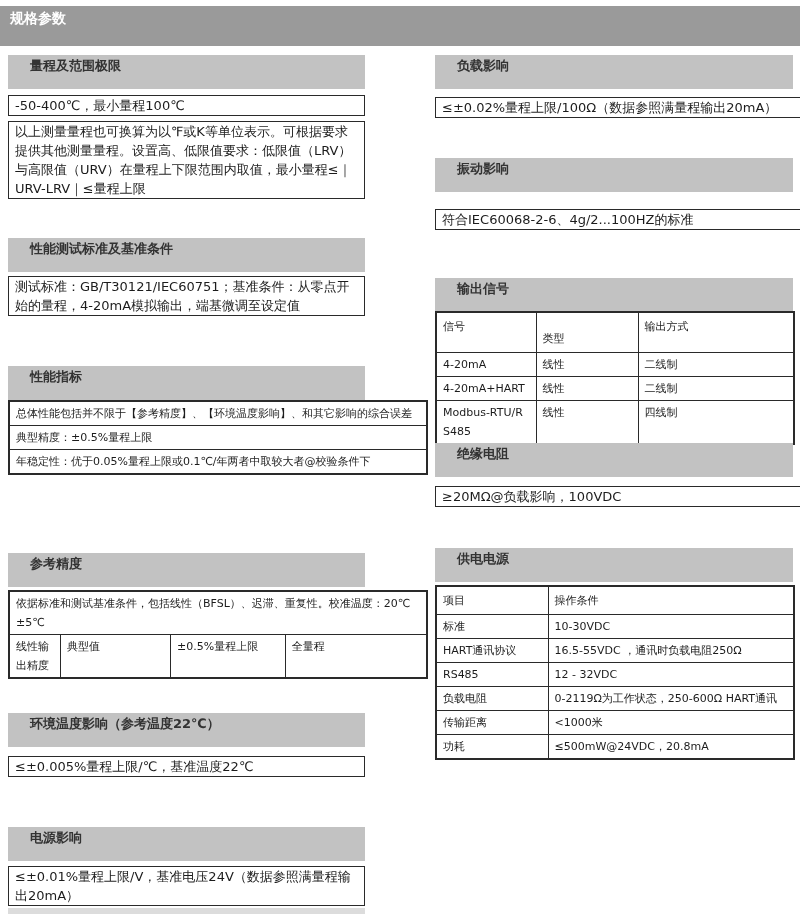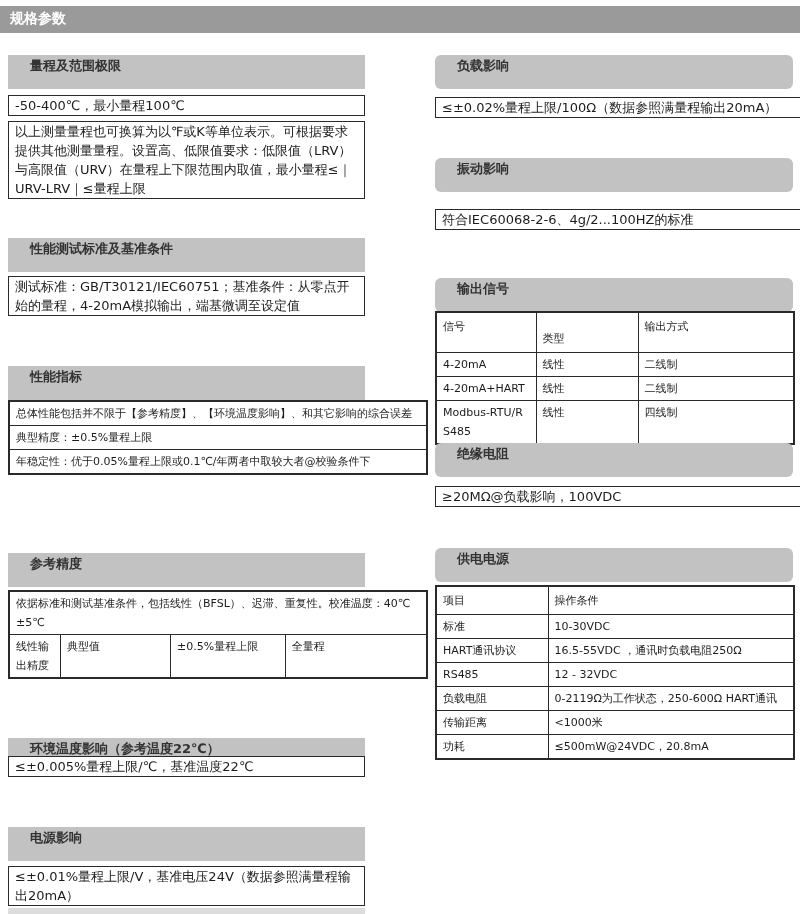--- a/index.html
+++ b/index.html
@@ -2,31 +2,31 @@
 <html><head>
 <meta charset="utf-8">
 <style>
   html,body { margin:0; padding:0; background:#ffffff; }
   .page {
     position:relative; width:800px; height:914px; background:#ffffff;
     font-family:"DejaVu Sans","Liberation Sans",sans-serif;
     font-size:13px; color:#1c1c1c; overflow:hidden;
   }
   .topbar {
-    position:absolute; left:0; top:6px; width:800px; height:27px;
+    position:absolute; left:0; top:6px; width:800px; height:40px;
     background:#9a9a9a; color:#ffffff; font-weight:bold; font-size:14px;
     line-height:25px; padding-left:10px; box-sizing:border-box;
   }
   .bar {
     position:absolute; height:34px; line-height:21px; background:#c2c2c2;
     color:#333333; font-weight:bold; font-size:13px; padding-left:22px;
     box-sizing:border-box;
   }
   .bar.l { left:8px; width:357px; }
-  .bar.r { left:435px; width:358px;border-radius:6px; }
+  .bar.r { left:435px; width:358px; }
   .box {
     position:absolute; box-sizing:border-box; background:#ffffff;
     border:1px solid #2a2a2a; padding:0 6px; line-height:19px;
   }
   .box.l { left:8px; width:357px; }
   .box.r { left:435px; width:432px; }
   table.spec {
     position:absolute; border-collapse:collapse; table-layout:fixed;
     background:#ffffff; font-size:11px; color:#1c1c1c;
     border:2px solid #2a2a2a;
@@ -90,32 +90,32 @@
   </div>
   <table class="spec l" style="top:590px">
     <colgroup>
       <col style="width:44px">
         <col style="width:94px">
         <col style="width:98px">
         <col style="width:121px">
     </colgroup>
     <tbody>
       <tr>
-        <td colspan="4">依据标准和测试基准条件，包括线性（BFSL）、迟滞、重复性。校准温度：40℃±5℃</td>
+        <td colspan="4">依据标准和测试基准条件，包括线性（BFSL）、迟滞、重复性。校准温度：20℃±5℃</td>
       </tr>
       <tr>
         <td>线性输出精度</td>
         <td>典型值</td>
         <td>±0.5%量程上限</td>
         <td>全量程</td>
       </tr>
     </tbody>
   </table>
 
-  <div class="bar l" style="top:738px">
+  <div class="bar l" style="top:713px">
     <span>环境温度影响（参考温度22℃）</span>
   </div>
   <div class="box l" style="top:756px">
     <span>≤±0.005%量程上限/℃，基准温度22℃</span>
   </div>
 
   <div class="bar l" style="top:827px">
     <span>电源影响</span>
   </div>
   <div class="box l" style="top:866px">

